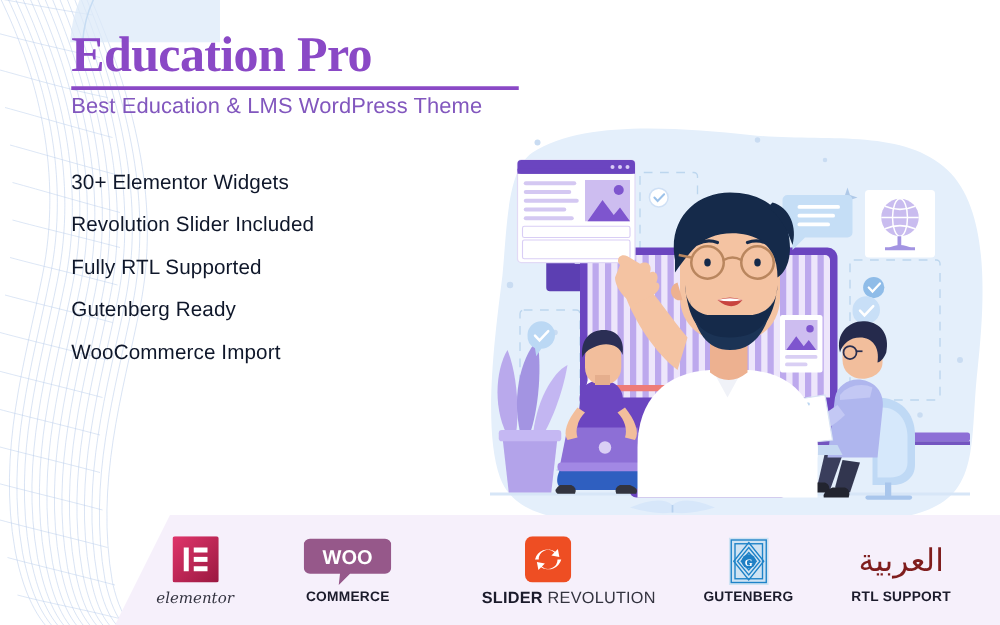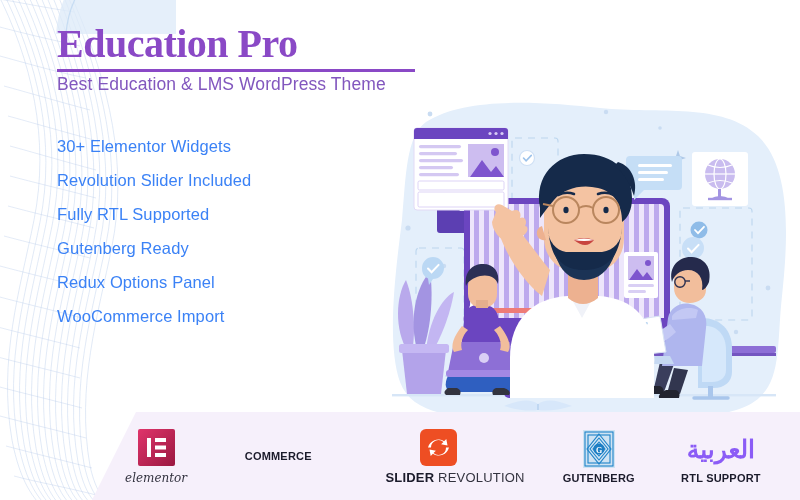--- a/index.html
+++ b/index.html
@@ -31,21 +31,21 @@
     color:#8257BE;
     margin-top:2px;
     letter-spacing:0.1px;
     white-space:nowrap;
   }
 
   
   .features { position:absolute; left:57px; top:136px; z-index:5; }
   .feature-item {
     font-size:16.5px;
-    color:#3b82f6;
+    color:#0f172a;
     line-height:20px;
     margin-bottom:14px;
     white-space:nowrap;
     letter-spacing:0.1px;
   }
 
   
   .illustration { position:absolute; left:392px; top:100px; width:408px; height:330px; z-index:4; }
 
   
@@ -63,21 +63,21 @@
     gap:3px; min-width:96px;
   }
   .logo-mark { height:40px; display:flex; align-items:center; justify-content:center; }
   .logo-text { font-size:11px; font-weight:bold; color:#1b1b2b; letter-spacing:0.2px; white-space:nowrap; }
   .logo-text.script {
     font-family:"DejaVu Serif", serif; font-style:italic; font-weight:normal;
     font-size:12px; color:#32323f; letter-spacing:0;
   }
   .logo-text.slider { font-size:13px;margin-left:33px; }
   .logo-text.slider .thin { font-weight:normal; color:#33333f; }
-  .arabic { font-size:25px; color:#8b5cf6; font-weight:bold; line-height:30px; direction:rtl; }
+  .arabic { font-size:25px; color:#7f1d1d; font-weight:normal; line-height:30px; direction:rtl; }
 </style>
 </head>
 <body>
 
 <div class="page">
 
   <svg class="wave-decor" viewBox="0 0 140 520" preserveAspectRatio="none">
     <g stroke="#B9CCEA" stroke-width="0.5" fill="none" opacity="0.85">
       <path d="M2,0 C38,70 56,150 40,230 C26,300 4,370 18,450 C26,492 40,510 52,520"></path>
       <path d="M8,0 C44,72 62,152 46,232 C32,302 10,372 24,452 C32,494 46,512 58,520"></path>
@@ -125,21 +125,20 @@
     <div class="title">Education Pro</div>
     <div class="title-rule"></div>
     <div class="subtitle">Best Education &amp; LMS WordPress Theme</div>
   </div>
 
   <div class="features">
     <div class="feature-item">30+ Elementor Widgets</div>
     <div class="feature-item">Revolution Slider Included</div>
     <div class="feature-item">Fully RTL Supported</div>
     <div class="feature-item">Gutenberg Ready</div>
-    <div class="feature-item">Redux Options Panel</div>
     <div class="feature-item">WooCommerce Import</div>
   </div>
 
   <svg class="illustration" viewBox="0 0 408 330">
 
     <path d="M34,22 C74,-4 150,2 208,8 C268,14 330,2 366,36 C400,68 396,140 390,196
              C384,250 392,292 350,308 C300,327 200,318 138,318 C76,318 22,320 8,282
              C-6,242 4,168 10,120 C14,76 14,36 34,22 Z" fill="#E4EFFB"></path>
 
     <g stroke="#BCD6EE" stroke-width="1.1" fill="none" stroke-dasharray="7 6">
@@ -441,20 +440,28 @@
             <rect x="9" y="9" width="4" height="19" fill="#FFFFFF"></rect>
             <rect x="17" y="9" width="11" height="4" fill="#FFFFFF"></rect>
             <rect x="17" y="16.5" width="11" height="4" fill="#FFFFFF"></rect>
             <rect x="17" y="24" width="11" height="4" fill="#FFFFFF"></rect>
           </svg>
         </div>
         <div class="logo-text script">elementor</div>
       </div>
 
       <div class="logo-cell">
+        <div class="logo-mark">
+          <svg width="70" height="40" viewBox="0 0 70 40">
+            <path d="M5,2 h60 a5,5 0 0 1 5,5 v18 a5,5 0 0 1 -5,5 h-28 l-9,9 l1,-9 h-24 a5,5 0 0 1 -5,-5 v-18 a5,5 0 0 1 5,-5 Z" fill="#96588A"></path>
+            <g fill="#FFFFFF" font-family="Liberation Sans, sans-serif" font-size="16" font-weight="bold">
+              <text x="35" y="22" text-anchor="middle">WOO</text>
+            </g>
+          </svg>
+        </div>
         <div class="logo-text">COMMERCE</div>
       </div>
 
       <div class="logo-cell">
         <div class="logo-mark">
           <svg width="37" height="37" viewBox="0 0 37 37">
             <rect width="37" height="37" rx="6" fill="#EE4E23"></rect>
             <path d="M11,18.5 a7.5,7.5 0 0 1 12.5,-5.6 l-2.4,2.4 l6.4,1.2 l-1.2,-6.4 l-2.2,2.2 A10.6,10.6 0 0 0 8,18.5 Z" fill="#FFFFFF"></path>
             <path d="M26,18.5 a7.5,7.5 0 0 1 -12.5,5.6 l2.4,-2.4 l-6.4,-1.2 l1.2,6.4 l2.2,-2.2 A10.6,10.6 0 0 0 29,18.5 Z" fill="#FFFFFF"></path>
           </svg>

